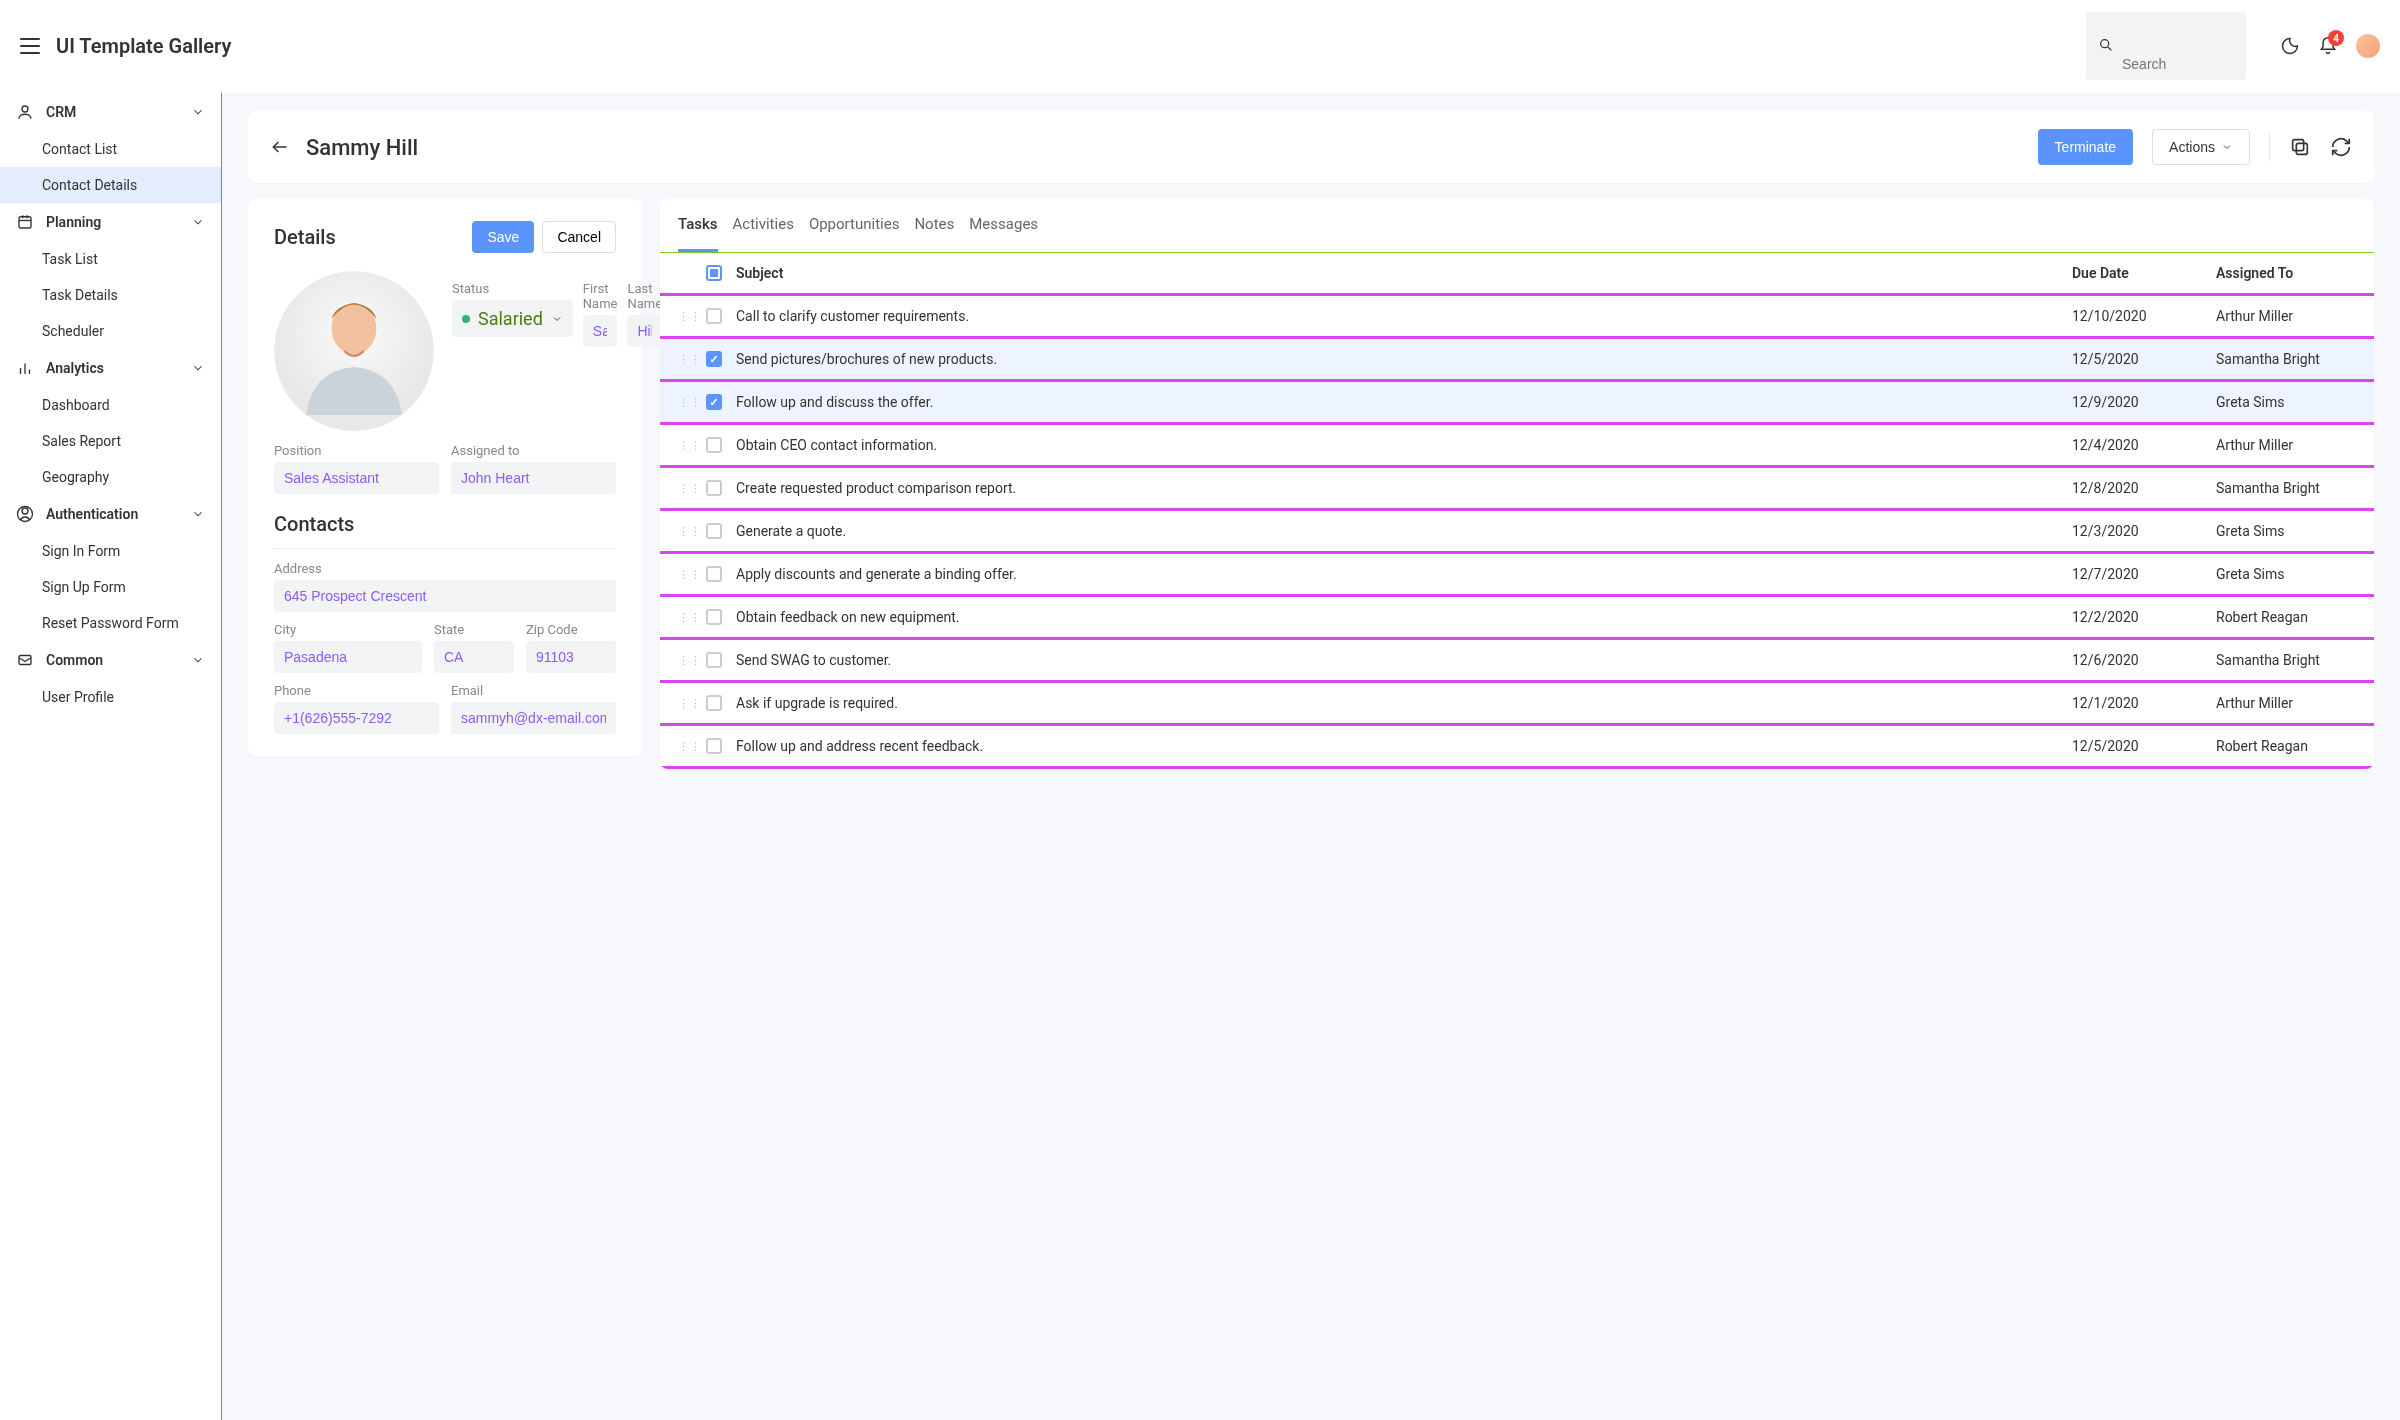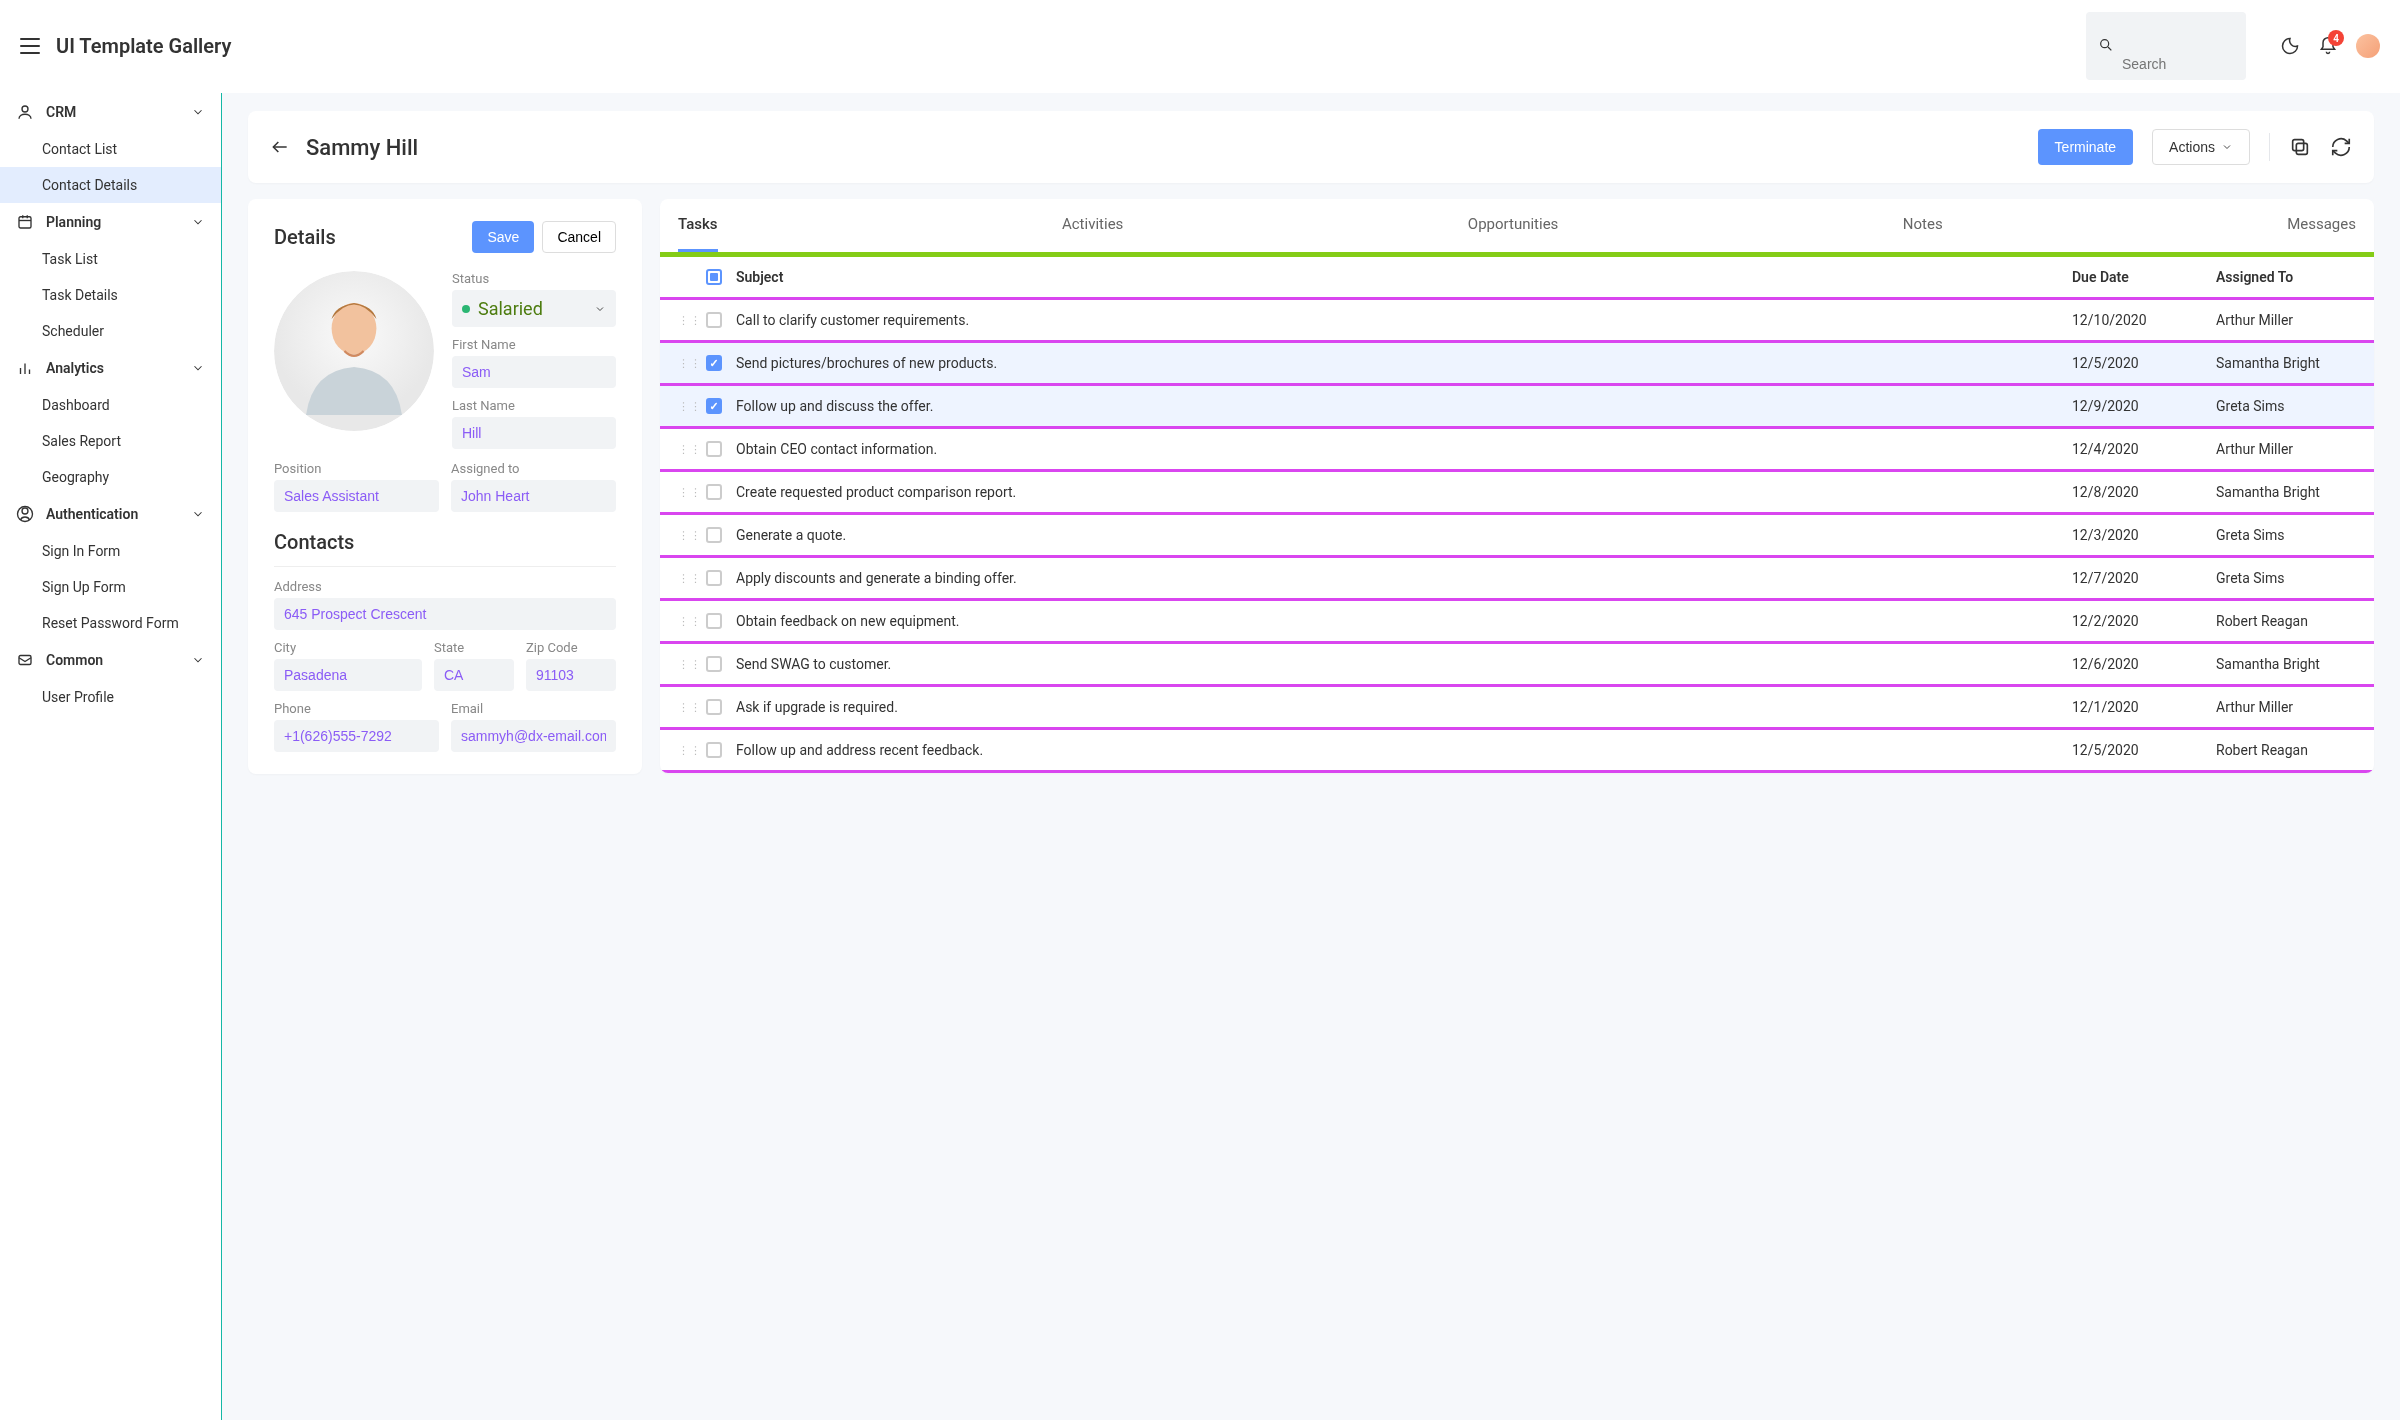--- a/index.html
+++ b/index.html
@@ -48,35 +48,35 @@
 
 .details { background: #fff; border-radius: 8px; padding: 22px 26px; width: 394px; flex-shrink: 0; box-shadow: 0 1px 2px rgba(0,0,0,0.03); }
 .details-header { display: flex; align-items: center; justify-content: space-between; margin-bottom: 18px; }
 .details-title { font-size: 20px; font-weight: 500; }
 .details-btns { display: flex; gap: 8px; }
 .btn-sm { padding: 7px 14px; font-size: 14px; border-radius: 4px; cursor: pointer; border: 1px solid transparent; }
 .btn-cancel { background: #fff; border: 1px solid #ddd; }
 .details-top { display: flex; gap: 18px; margin-bottom: 12px; }
 .avatar-lg { width: 160px; height: 160px; border-radius: 50%; overflow: hidden; flex-shrink: 0; }
 .avatar-lg svg { width: 100%; height: 100%; }
-.fld-col { flex: 1; display: flex; flex-direction: column; gap: 10px; }
+.fld-col { flex: 1; display: flex; flex-direction: row; gap: 10px; margin-top: 10px; }
 .fld { display: flex; flex-direction: column; gap: 4px; }
 .fld label { font-size: 13px; color: #888; }
 .fld-input { background: #f1f3f5; border: none; border-radius: 4px; padding: 8px 10px; font-size: 14px; color: #8b5cf6; outline: none; width: 100%; }
 .fld-select { background: #f1f3f5; border-radius: 4px; padding: 8px 10px; display: flex; align-items: center; gap: 8px; cursor: pointer; }
 .status-dot { width: 8px; height: 8px; background: #2bb673; border-radius: 50%; }
 .status-text { flex: 1; color: #4d7c0f; font-size: 18px; }
 .fld-row { display: flex; gap: 12px; }
 .fld-row .fld { flex: 1; }
 .section-title { font-size: 20px; font-weight: 500; margin: 18px 0 12px; }
 .section-hr { border: none; border-top: 1px solid #eee; margin-bottom: 12px; }
 
 
 .tasks { background: #fff; border-radius: 8px; flex: 1; box-shadow: 0 1px 2px rgba(0,0,0,0.03); overflow: hidden; }
-.tabs { display: flex; border-bottom: 5px solid #84cc16; padding: 0 18px; gap: 15px; justify-content: space-between; }
+.tabs { display: flex; border-bottom: 1px solid #84cc16; padding: 0 18px; gap: 15px; }
 .tab { padding: 16px 0; font-size: 15px; color: #666; cursor: pointer; border-bottom: 3px solid transparent; }
 .tab.active { color: #333; border-bottom-color: #5c94fe; font-weight: 500; }
 .table { width: 100%; }
 .trow { display: flex; align-items: center; padding: 12px 18px; border-bottom: 3px solid #d946ef; gap: 14px; }
 .trow.thead { color: #333; font-weight: 600; }
 .trow.selected { background: #eef4ff; }
 .drag-handle { width: 14px; color: #bbb; cursor: grab; font-size: 11px; line-height: 1; letter-spacing: 1px; }
 .chk { width: 16px; height: 16px; border: 2px solid #ccc; border-radius: 3px; cursor: pointer; display: flex; align-items: center; justify-content: center; flex-shrink: 0; }
 .chk.checked { background: #5c94fe; border-color: #5c94fe; }
 .chk.checked::after { content: "✓"; color: #fff; font-size: 11px; font-weight: bold; }

